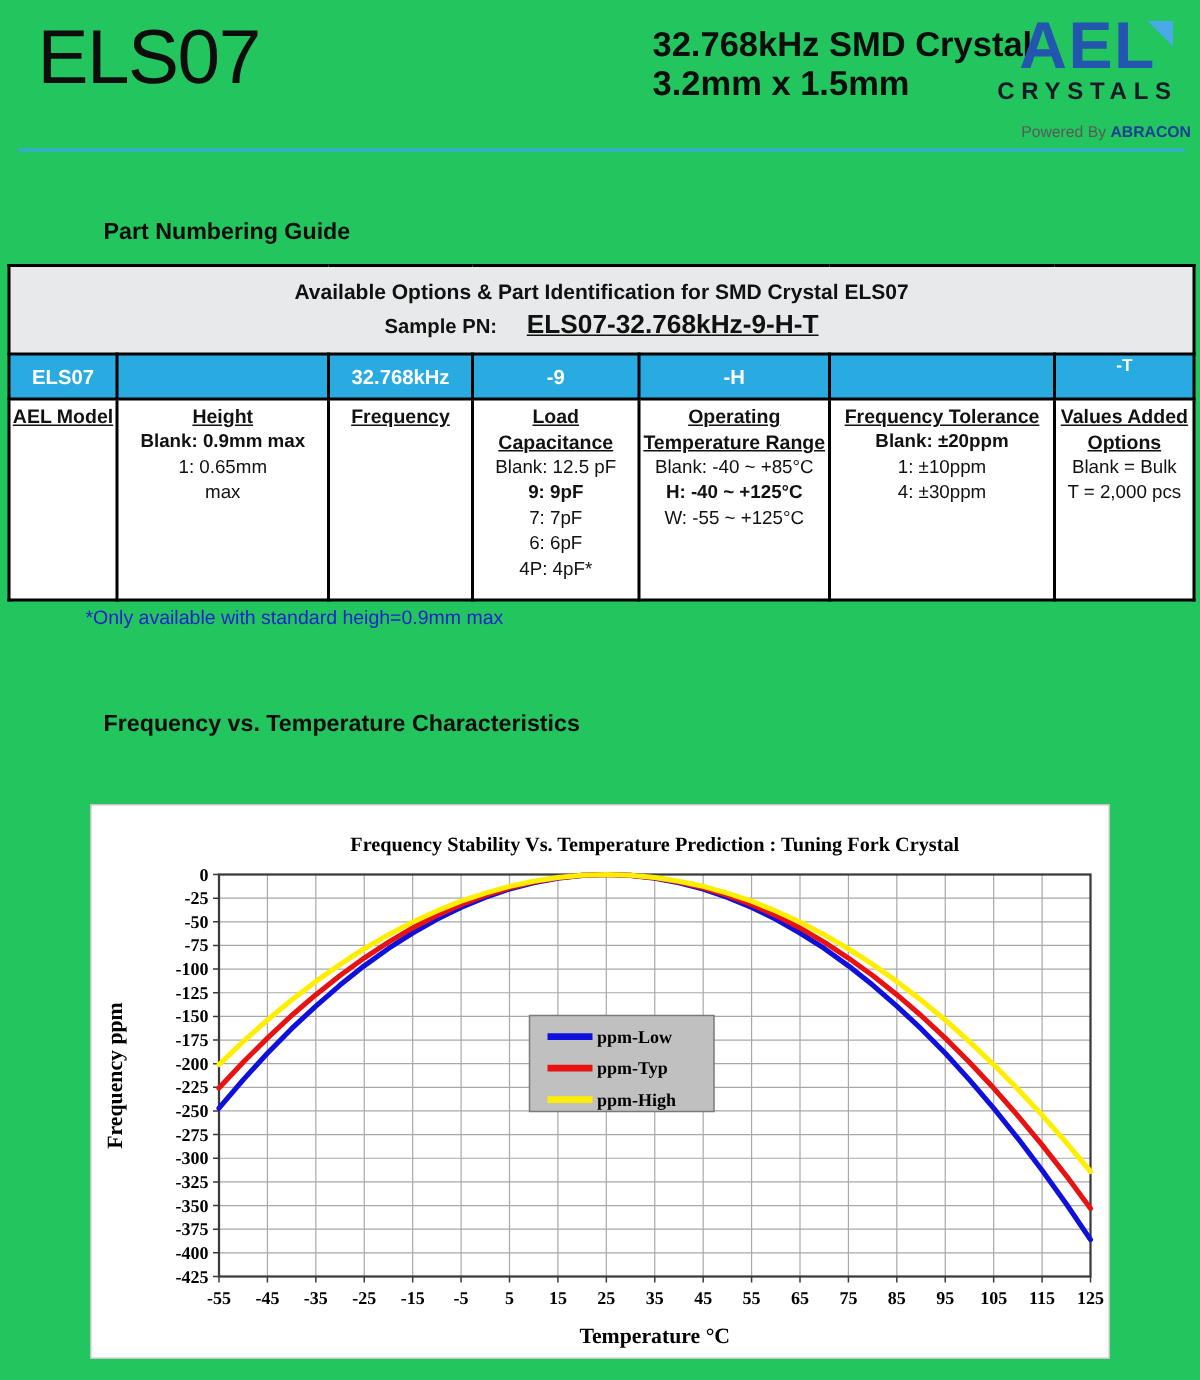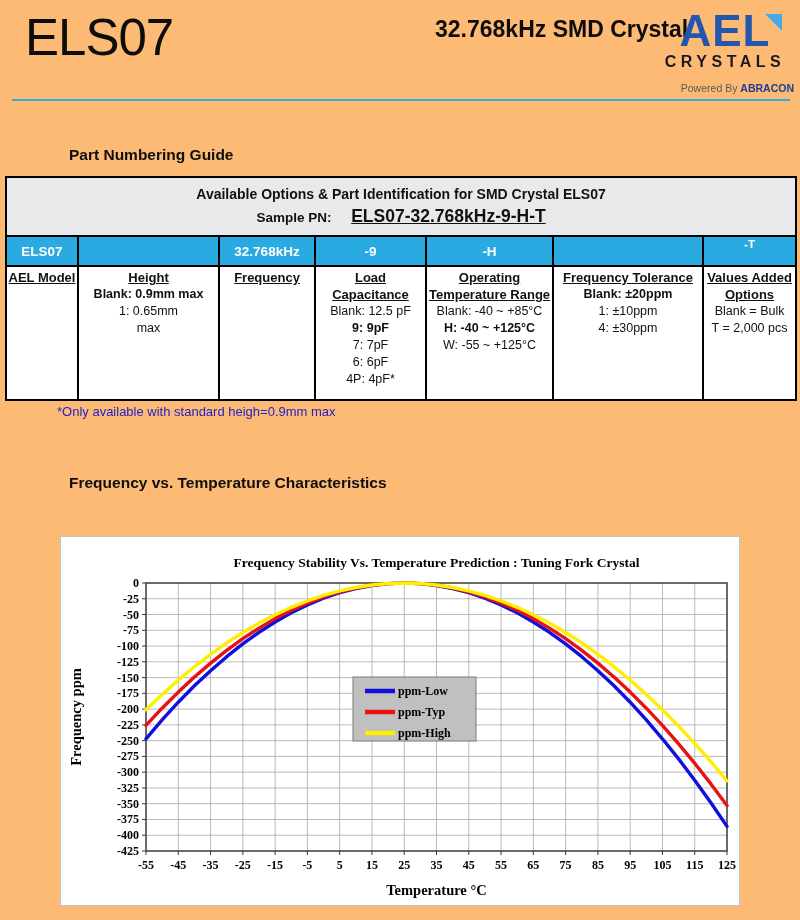--- a/index.html
+++ b/index.html
@@ -1,17 +1,17 @@
 <!DOCTYPE html>
 <html><head>
 <meta charset="utf-8">
 <style>
   html,body{margin:0;padding:0;background:#fff;}
   body{font-family:"Liberation Sans",sans-serif;color:#111;}
-  #page{position:relative;width:800px;height:920px;background:#fdba74;overflow:hidden;}
+  #page{position:relative;width:800px;height:920px;background:#22c55e;overflow:hidden;}
 
   
   #model-title{position:absolute;left:25px;top:8px;font-size:51px;font-weight:500;letter-spacing:-1px;color:#0d0d0d;}
   .subtitle{position:absolute;left:435px;top:16px;font-size:23px;font-weight:bold;line-height:26px;color:#0d0d0d;}
   .logo{position:absolute;left:654px;top:10px;width:142px;text-align:center;}
   .logo-ael{position:relative;font-size:44px;font-weight:bold;color:#2356AE;letter-spacing:1px;line-height:42px;font-family:"Liberation Sans",sans-serif;}
   .ael-tri{position:absolute;right:14px;top:4px;width:0;height:0;border-top:17px solid #4AAAE8;border-left:17px solid transparent;}
   .logo-crystals{font-size:16px;font-weight:600;letter-spacing:4.5px;color:#1A1A26;margin-top:1px;}
   .logo-powered{font-size:10.5px;color:#5a5a5a;margin-top:11px;text-align:right;padding-right:2px;}
   .logo-powered .brand{color:#1B3F94;font-weight:bold;}
@@ -51,20 +51,21 @@
   .legend-text{font-family:"Liberation Serif",serif;font-size:12px;font-weight:bold;fill:#000;}
 </style>
 </head>
 <body>
 
 <div id="page">
 
   <div id="model-title">ELS07</div>
   <div class="subtitle">
     <div>32.768kHz SMD Crystal</div>
+    <div>3.2mm x 1.5mm</div>
   </div>
   <div class="logo">
     <div class="logo-ael">
       <span>AEL</span>
       <span class="ael-tri"></span>
     </div>
     <div class="logo-crystals">CRYSTALS</div>
     <div class="logo-powered">
       <span>Powered By</span>
       <span class="brand">ABRACON</span>

